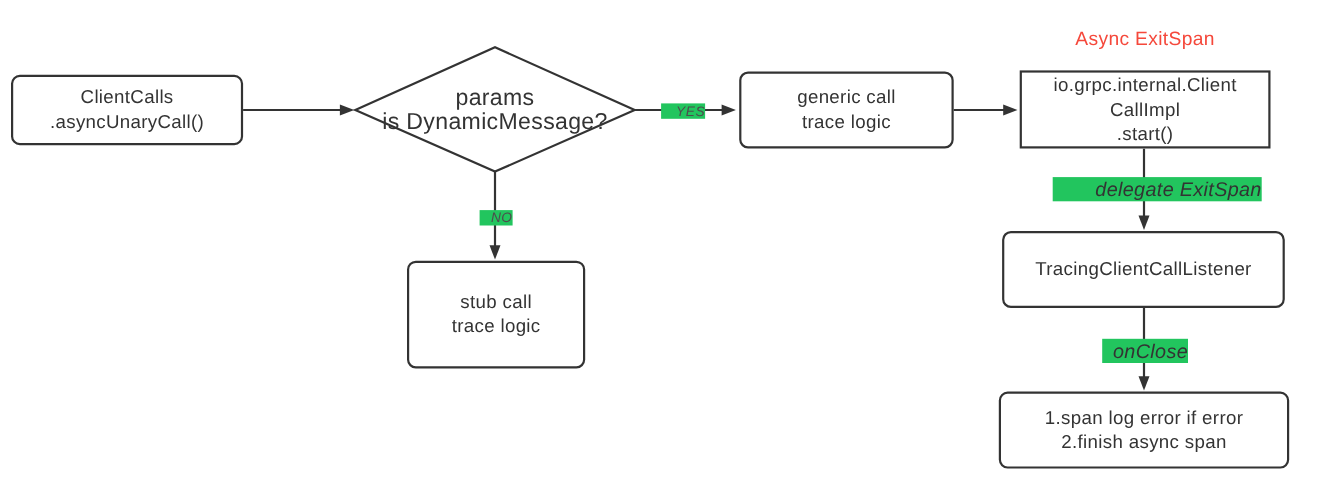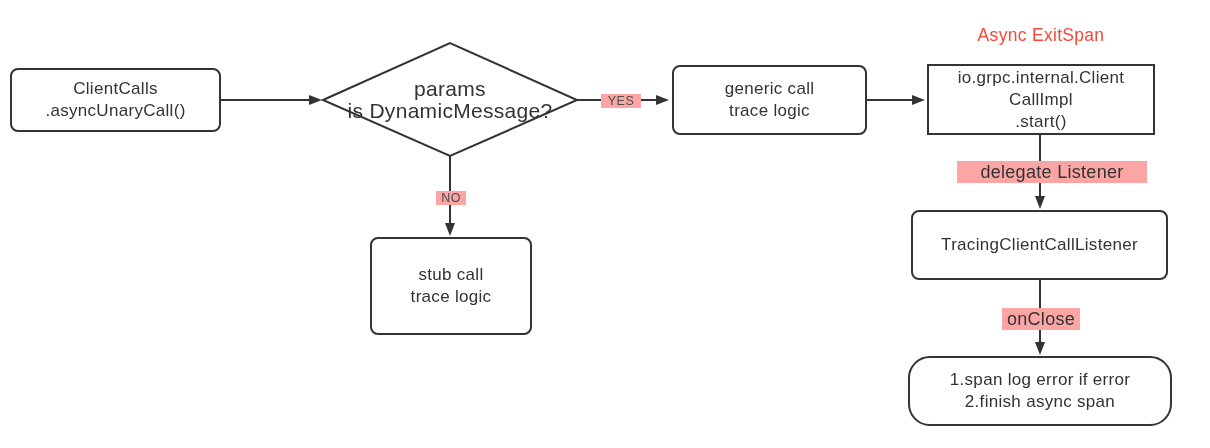--- a/index.html
+++ b/index.html
@@ -39,26 +39,27 @@
   .diamond-text {
     position: absolute;
     text-align: center;
     font-size: 21px;
     line-height: 22px;
     color: #333333;
     letter-spacing: 0.3px;
   }
   .edge-label {
     position: absolute;
-    background: #fca5a5;
-    text-align: center;
+    background: #22c55e;
+    text-align: right;
     color: #333333;
     font-size: 18px;
     line-height: 22px;
     letter-spacing: 0.3px;
+    font-style: italic;
   }
   .edge-label.small {
     font-size: 12.5px;
     line-height: 14px;
     color: #4d4d4d;
     letter-spacing: 0.5px;
   }
   .annotation {
     position: absolute;
     left: 927px;
@@ -124,26 +125,26 @@
   <div class="node" style="left:927px; top:64px; width:228px; height:71px; border-radius:0;">
     <div>io.grpc.internal.Client</div>
     <div>CallImpl</div>
     <div>.start()</div>
   </div>
 
   <div class="node round" style="left:911px; top:210px; width:257px; height:70px;">
     <div>TracingClientCallListener</div>
   </div>
 
-  <div class="node round" style="left:908px; top:356px; width:264px; height:70px;border-radius:22px;">
+  <div class="node round" style="left:908px; top:356px; width:264px; height:70px;">
     <div>1.span log error if error</div>
     <div>2.finish async span</div>
   </div>
 
   <div class="edge-label small" style="left:601px; top:94px; width:40px;">YES</div>
 
   <div class="edge-label small" style="left:436px; top:191px; width:30px;">NO</div>
 
-  <div class="edge-label" style="left:957px; top:161px; width:190px;">delegate Listener</div>
+  <div class="edge-label" style="left:957px; top:161px; width:190px;">delegate ExitSpan</div>
 
   <div class="edge-label" style="left:1002px; top:308px; width:78px;">onClose</div>
 
 </div>
 
 </body></html>

